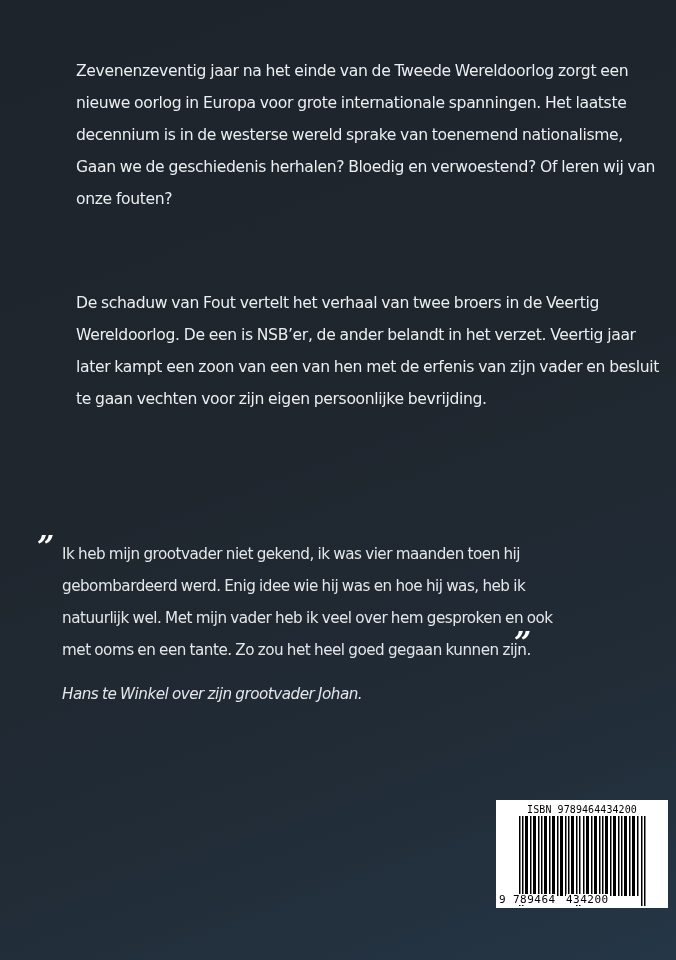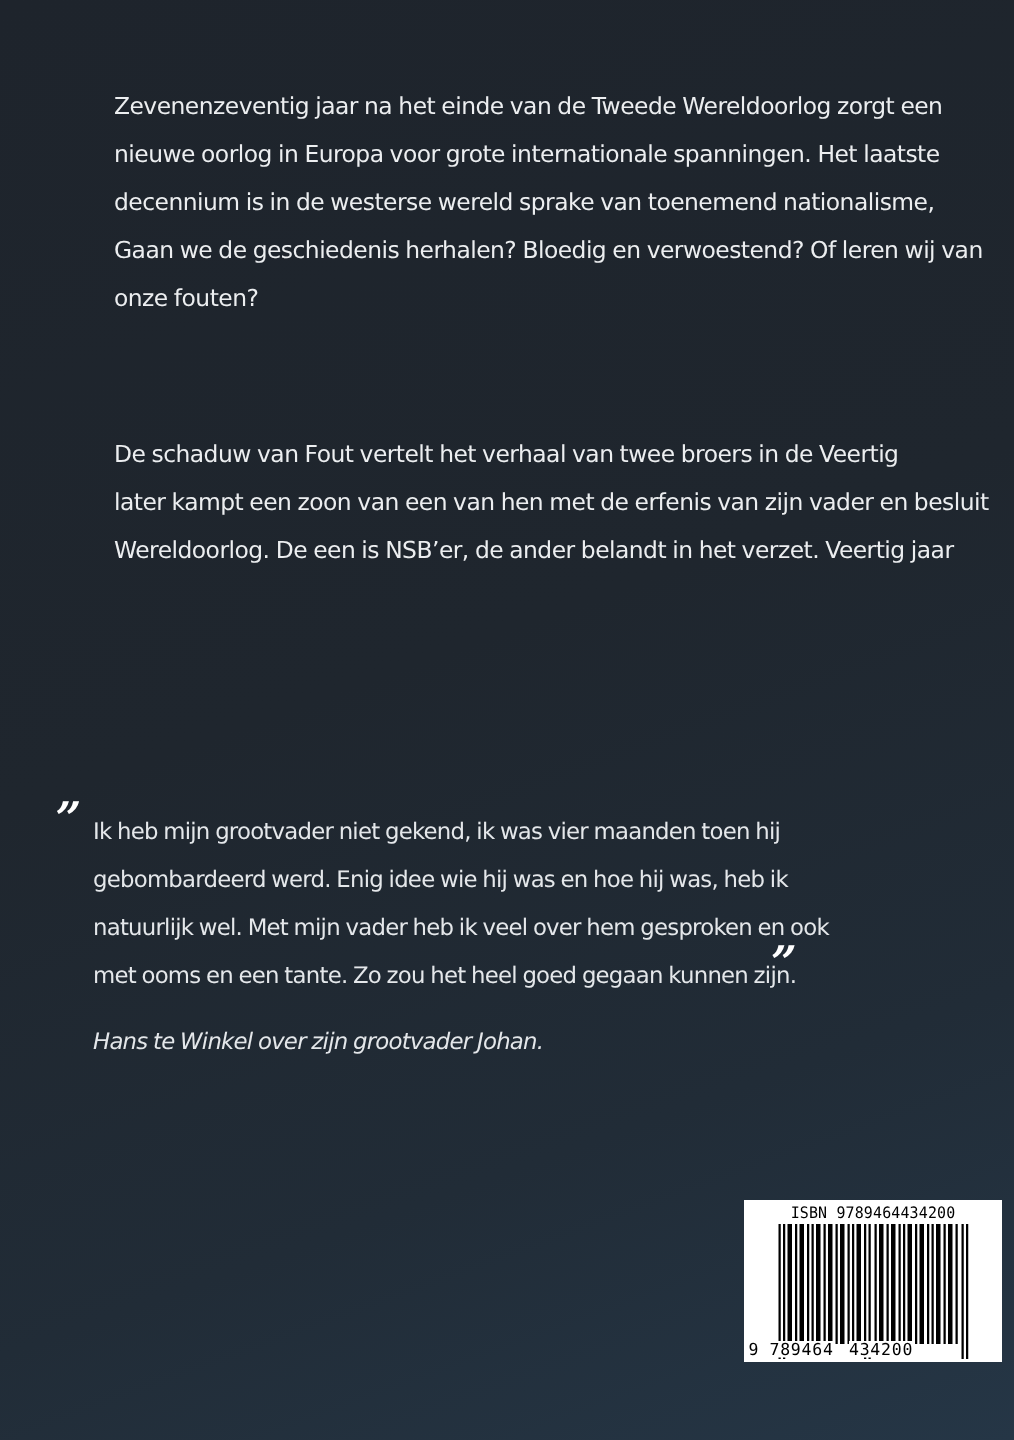--- a/index.html
+++ b/index.html
@@ -123,22 +123,23 @@
   <div class="para" id="para1">
     <span class="line">Zevenenzeventig jaar na het einde van de Tweede Wereldoorlog zorgt een</span>
     <span class="line">nieuwe oorlog in Europa voor grote internationale spanningen. Het laatste</span>
     <span class="line">decennium is in de westerse wereld sprake van toenemend nationalisme,</span>
     <span class="line">Gaan we de geschiedenis herhalen? Bloedig en verwoestend? Of leren wij van</span>
     <span class="line">onze fouten?</span>
   </div>
 
   <div class="para" id="para2">
     <span class="line">De schaduw van Fout vertelt het verhaal van twee broers in de Veertig</span>
+    <span class="line">Wereldoorlog. De een is NSB’er, de ander belandt in het verzet. Veertig jaar</span>
     <span class="line">later kampt een zoon van een van hen met de erfenis van zijn vader en besluit</span>
-    <span class="line">Wereldoorlog. De een is NSB’er, de ander belandt in het verzet. Veertig jaar</span>
+    <span class="line">te gaan vechten voor zijn eigen persoonlijke bevrijding.</span>
   </div>
 
   <span class="quote-mark" id="quote-open">”</span>
 
   <div class="quote-block">
     <span class="line">Ik heb mijn grootvader niet gekend, ik was vier maanden toen hij</span>
     <span class="line">gebombardeerd werd. Enig idee wie hij was en hoe hij was, heb ik</span>
     <span class="line">natuurlijk wel. Met mijn vader heb ik veel over hem gesproken en ook</span>
     <span class="line">met ooms en een tante. Zo zou het heel goed gegaan kunnen zijn.</span>
   </div>

